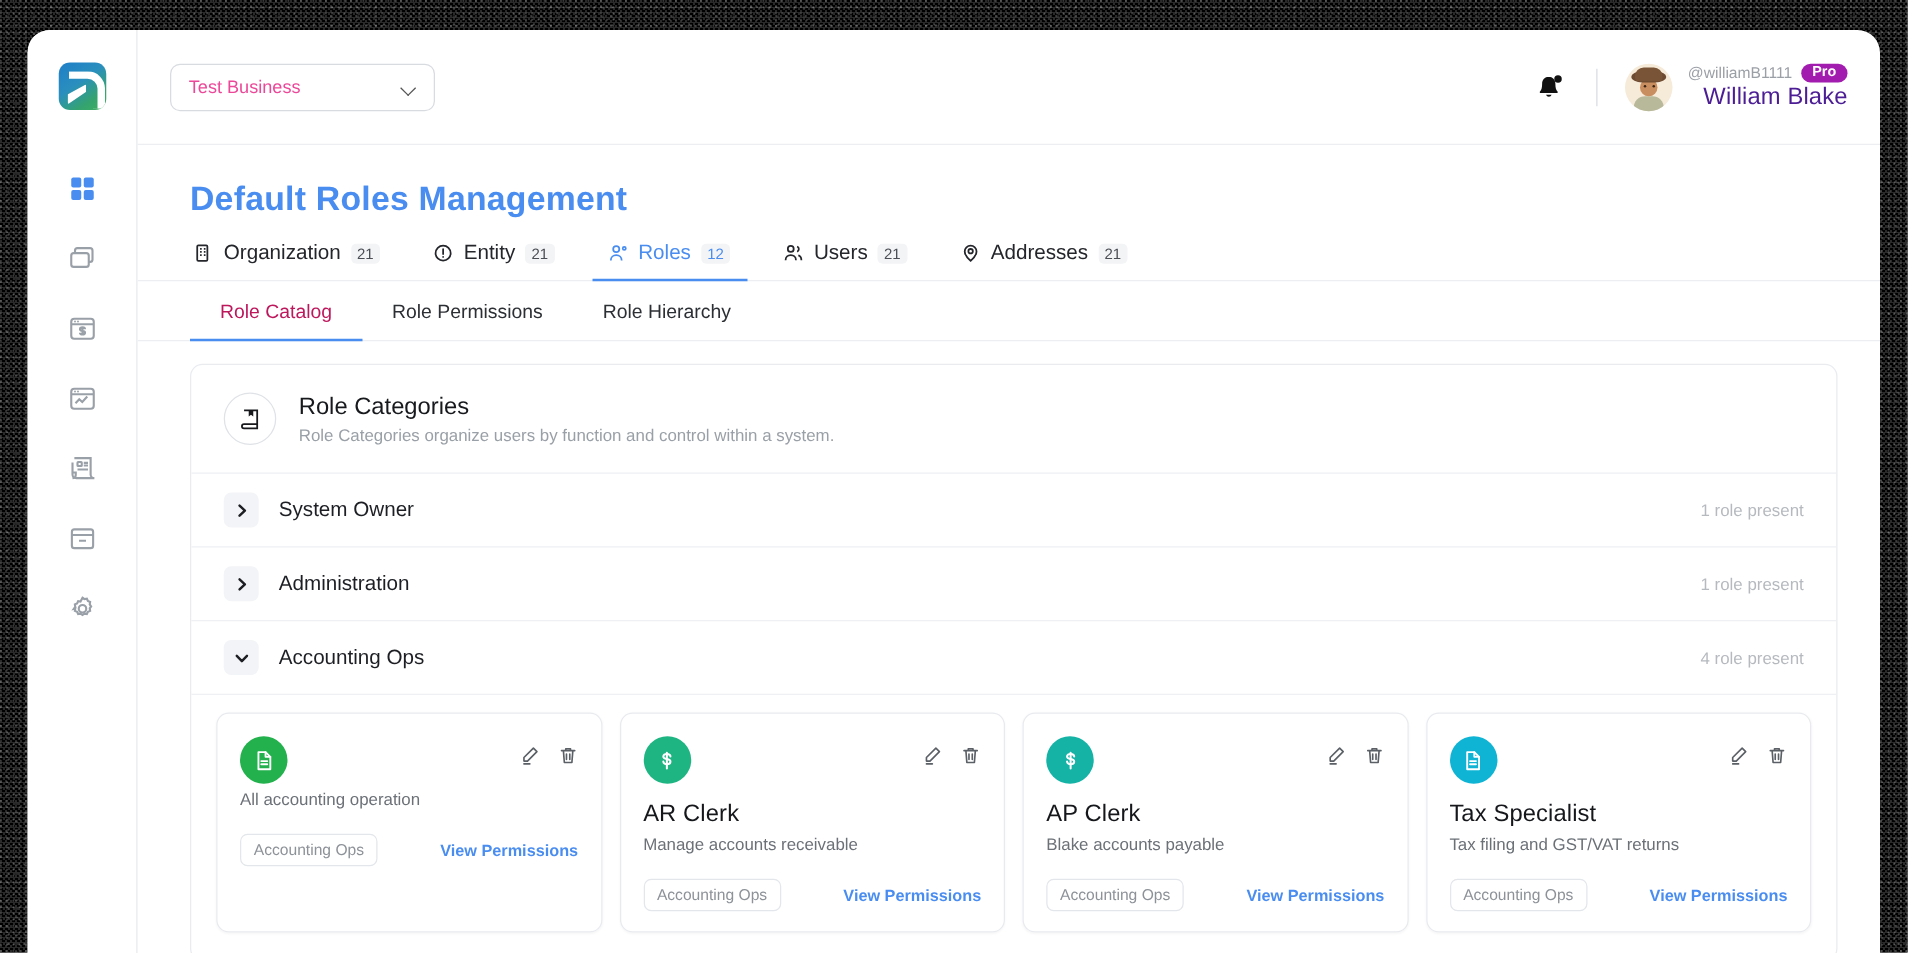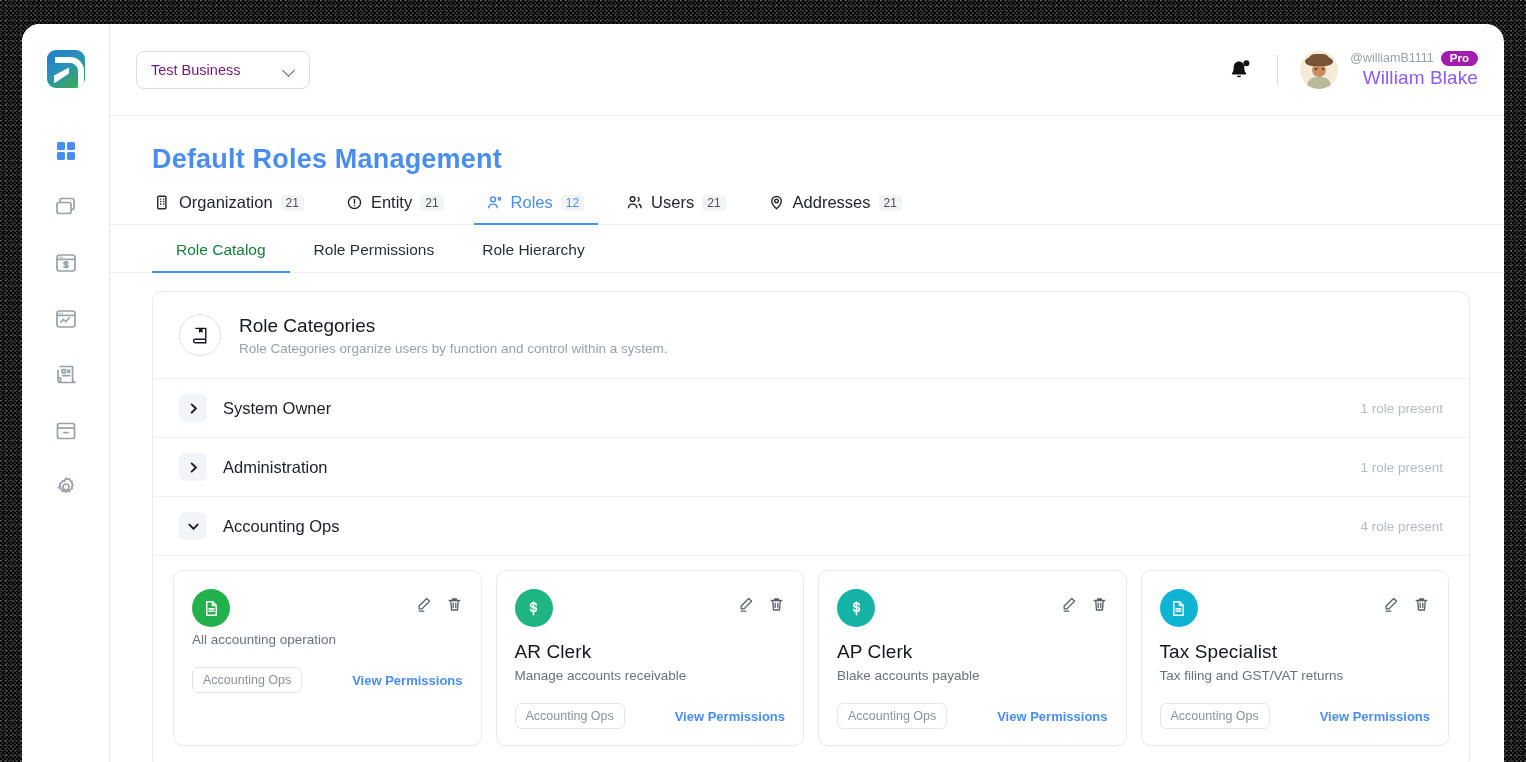--- a/index.html
+++ b/index.html
@@ -67,25 +67,25 @@
   .nav-ic { width: 30px; height: 30px; display:flex; align-items:center; justify-content:center; cursor:pointer; }
   .nav-ic svg { display:block; }
 
   
   .topbar {
     position: absolute; left: 88px; top: 0; right: 0; height: 92px;
     border-bottom: 1px solid #edeef1;
     display: flex; align-items: center; padding: 0 26px 0 26px;
   }
   .biz-select {
-    width: 174px; height: 38px;
+    width: 212px; height: 38px;
     border: 1px solid #d8dbe0; border-radius: 8px;
     display: flex; align-items: center; justify-content: space-between;
     padding: 0 14px; cursor: pointer;
-    font-size: 14.5px; color: #701a75;
+    font-size: 14.5px; color: #ec4899;
   }
   .chev { width: 12px; height: 12px; position: relative; }
   .chev::before{
     content:""; position:absolute; left:1px; top:2px; width:8px; height:8px;
     border-right:1.6px solid #555; border-bottom:1.6px solid #555;
     transform: rotate(45deg);
   }
   .top-right { margin-left:auto; display: flex; align-items: center; gap: 0; }
   .bell { width: 30px; height: 30px; position: relative; cursor:pointer; }
   .divider-v { width:1px; height:30px; background:#d9dce1; margin: 0 22px; }
@@ -99,21 +99,21 @@
   .avatar .eye { position:absolute; top:17px; width:2px; height:2px; background:#3b2414; border-radius:50%; }
   .avatar .eye.l{ left:15px; } .avatar .eye.r{ left:22px; }
   .avatar .body { position:absolute; left:7px; top:26px; width:24px; height:14px; background:#b7b99a; border-radius:9px 9px 0 0; }
   .user-text { margin-left: 12px; text-align: right; }
   .user-line1 { display:flex; align-items:center; gap:7px; justify-content:flex-end; }
   .handle { font-size: 12.5px; color: #9b9fa6; }
   .pro {
     background: #a21caf; color:#fff; font-size: 11.5px; font-weight: 700;
     border-radius: 9px; padding: 1px 9px 2px;
   }
-  .uname { font-size: 19px; color: #8b5cf6; margin-top: 1px; letter-spacing:.1px;}
+  .uname { font-size: 19px; color: #4c1d95; margin-top: 1px; letter-spacing:.1px;}
 
   
   .main { position: absolute; left:88px; top:92px; right:0; bottom:0; overflow:hidden; }
   .page-title {
     font-size: 27px; font-weight: 700; color: #4a8df0;
     padding: 28px 18px 0 42px; letter-spacing:.2px;
   }
 
   .tabs {
     display:flex; align-items:flex-end; gap: 0;
@@ -128,21 +128,21 @@
   .tab.active { color:#4a8df0;justify-content:center; }
   .tab.active .cnt { color:#4a8df0; }
   .tab.active::after{
     content:""; position:absolute; left:-10px; right:4px; bottom:-1px; height:2.5px; background:#4a8df0;
   }
 
   .subtabs { display:flex; padding: 0 0 0 42px; border-bottom:1px solid #eceef1; }
   .subtab {
     font-size:15.5px; color:#2c2f34; padding: 16px 24px 13px; cursor:pointer; position:relative;
   }
-  .subtab.active { color:#15803d; }
+  .subtab.active { color:#be185d; }
   .subtab.active::after{
     content:""; position:absolute; left:0; right:0; bottom:-1px; height:2.5px; background:#4a8df0;
   }
 
   .panel {
     margin: 18px 34px 0 42px;
     border: 1px solid #e9ebef; border-radius: 10px;
     background:#fff; overflow:hidden;
   }
   .panel-head { display:flex; align-items:center; gap:18px; padding: 22px 26px; }

